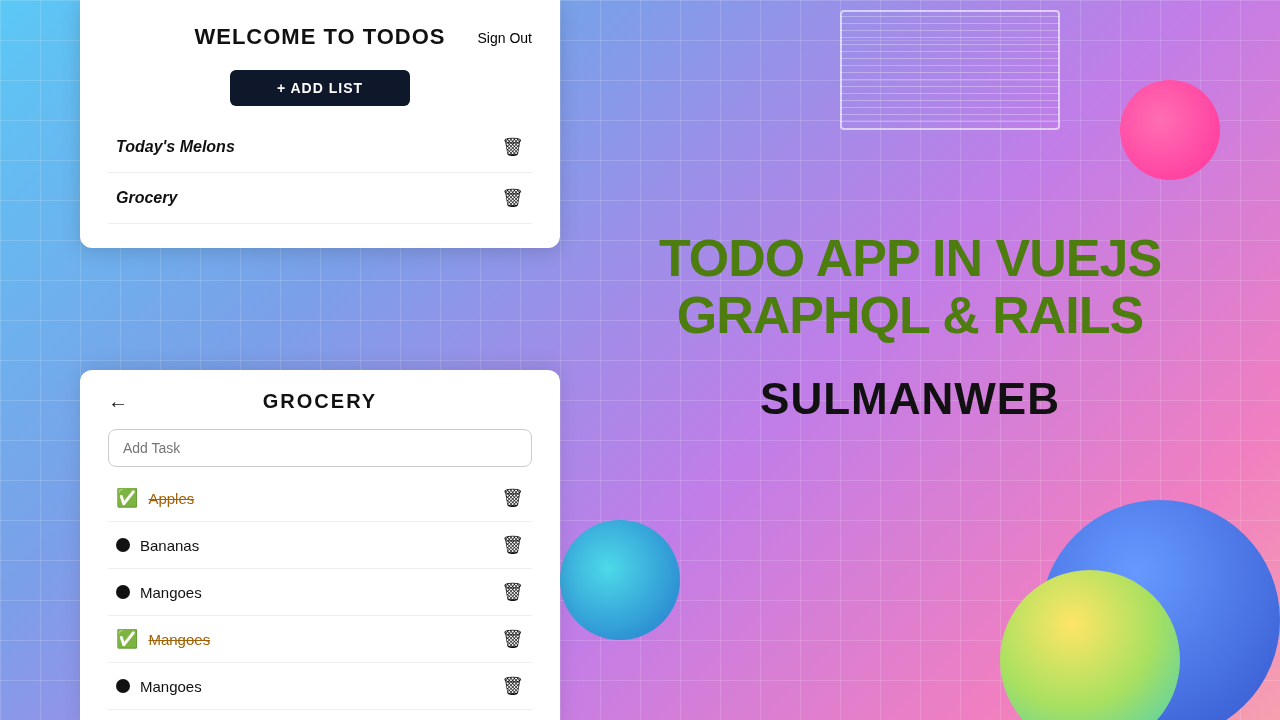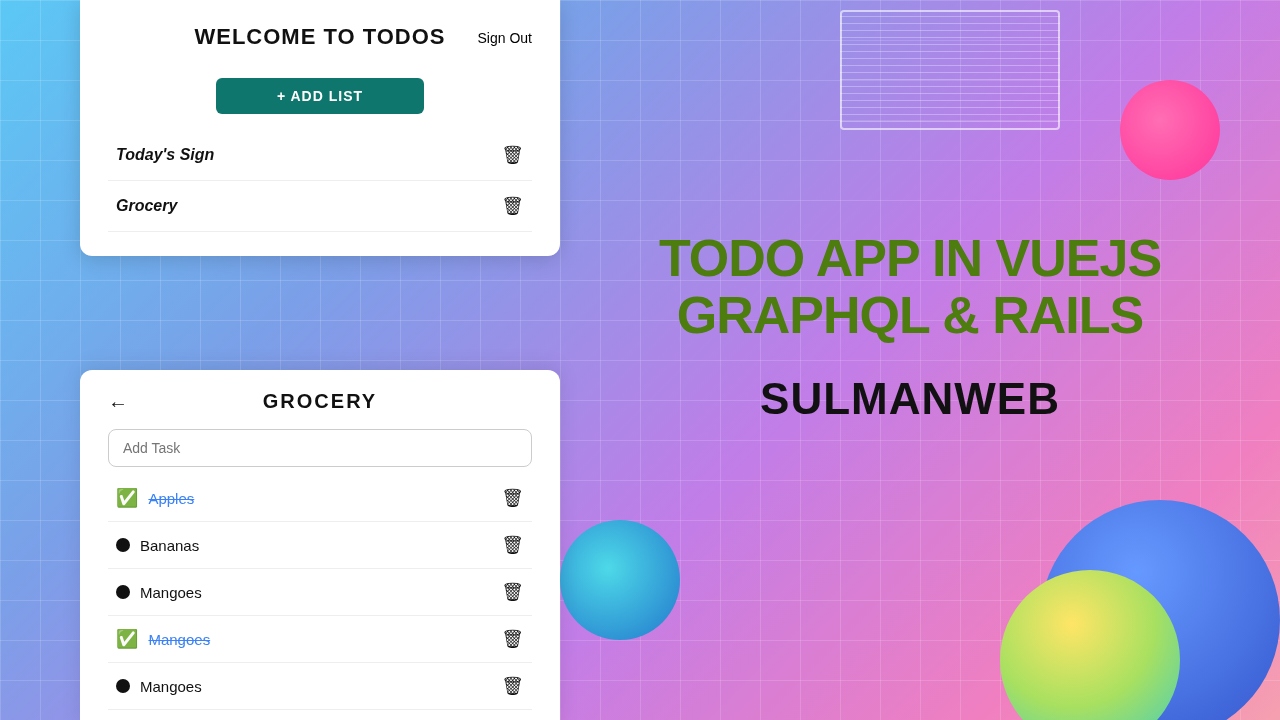--- a/index.html
+++ b/index.html
@@ -145,30 +145,30 @@
       color: #000000;
       cursor: pointer;
       text-decoration: none;
     }
 
     .panel-title {
       font-size: 22px;
       font-weight: 900;
       text-align: center;
       color: #111;
-      margin-bottom: 28px;
+      margin-bottom: 20px;
       letter-spacing: 1px;
     }
 
     .add-list-btn {
       display: block;
-      width: 208px;
+      width: 180px;
       margin: 0 auto 16px;
       padding: 10px 20px;
-      background: #0f766e;
+      background: #0f172a;
       color: white;
       border: none;
       border-radius: 6px;
       font-size: 14px;
       font-weight: 700;
       cursor: pointer;
       letter-spacing: 1px;
     }
 
     .list-item-row {
@@ -258,21 +258,21 @@
       gap: 10px;
     }
 
     .task-label {
       font-size: 15px;
       color: #111;
     }
 
     .task-label.completed {
       text-decoration: line-through;
-      color: #3b82f6;
+      color: #a16207;
     }
 
     .check-icon {
       font-size: 18px;
       color: #5a9de0;
     }
 
     .dot-icon {
       width: 14px;
       height: 14px;
@@ -297,21 +297,21 @@
   <div class="hero-title">TODO APP IN VUEJS GRAPHQL &amp; RAILS</div>
   <div class="hero-subtitle">SULMANWEB</div>
 </div>
 
 <div class="panel-lists">
   <span class="sign-out-link">Sign Out</span>
   <div class="panel-title">WELCOME TO TODOS</div>
   <button class="add-list-btn">+ ADD LIST</button>
 
   <div class="list-item-row">
-    <span class="list-item-label">Today's Sign</span>
+    <span class="list-item-label">Today's Melons</span>
     <span class="trash-icon">🗑</span>
   </div>
   <div class="list-item-row">
     <span class="list-item-label">Grocery</span>
     <span class="trash-icon">🗑</span>
   </div>
 </div>
 
 <div class="panel-grocery">
   <div class="grocery-header">

